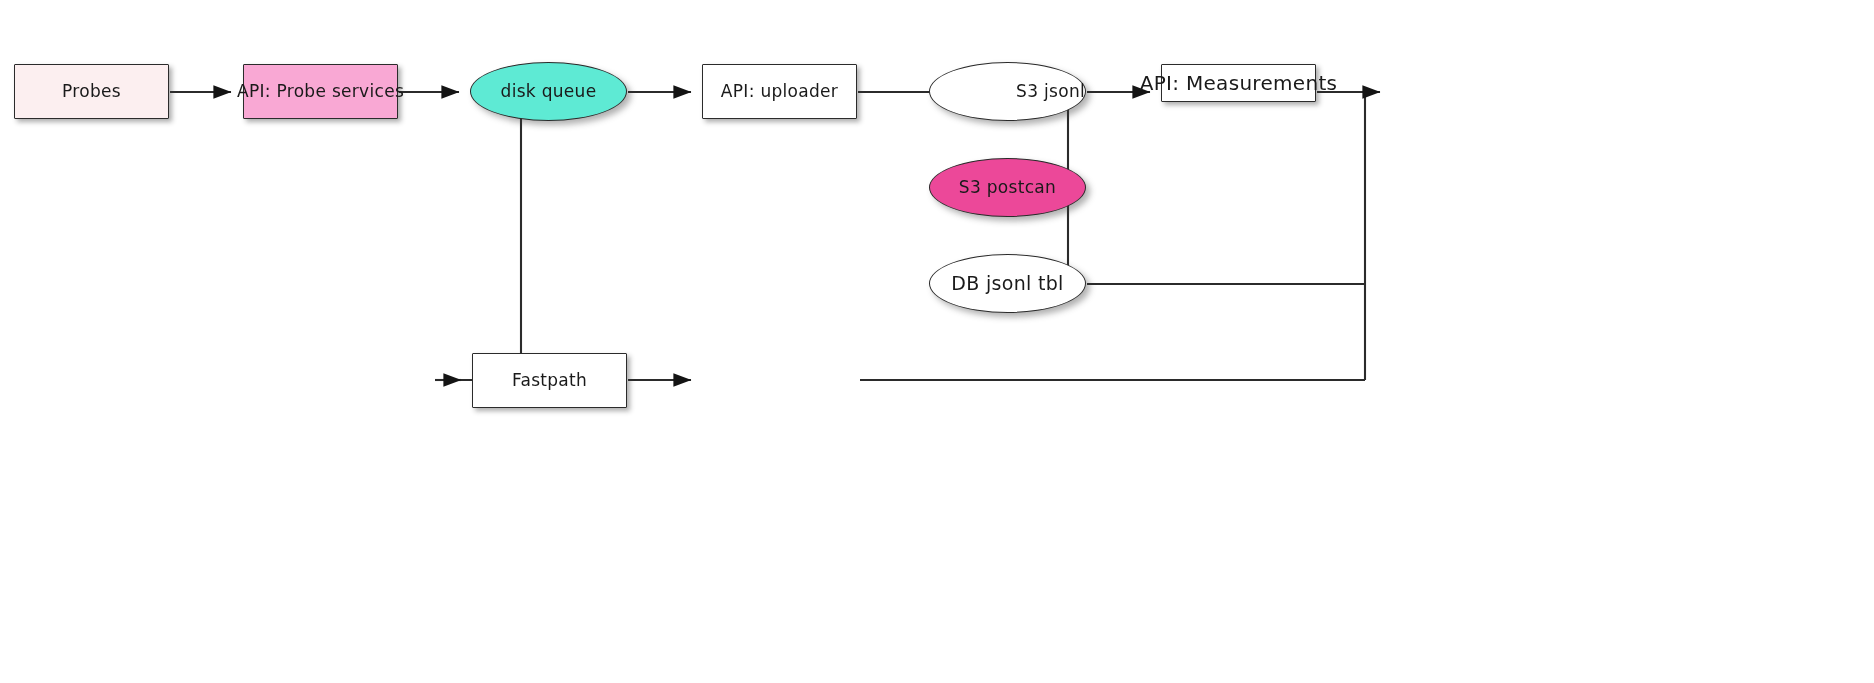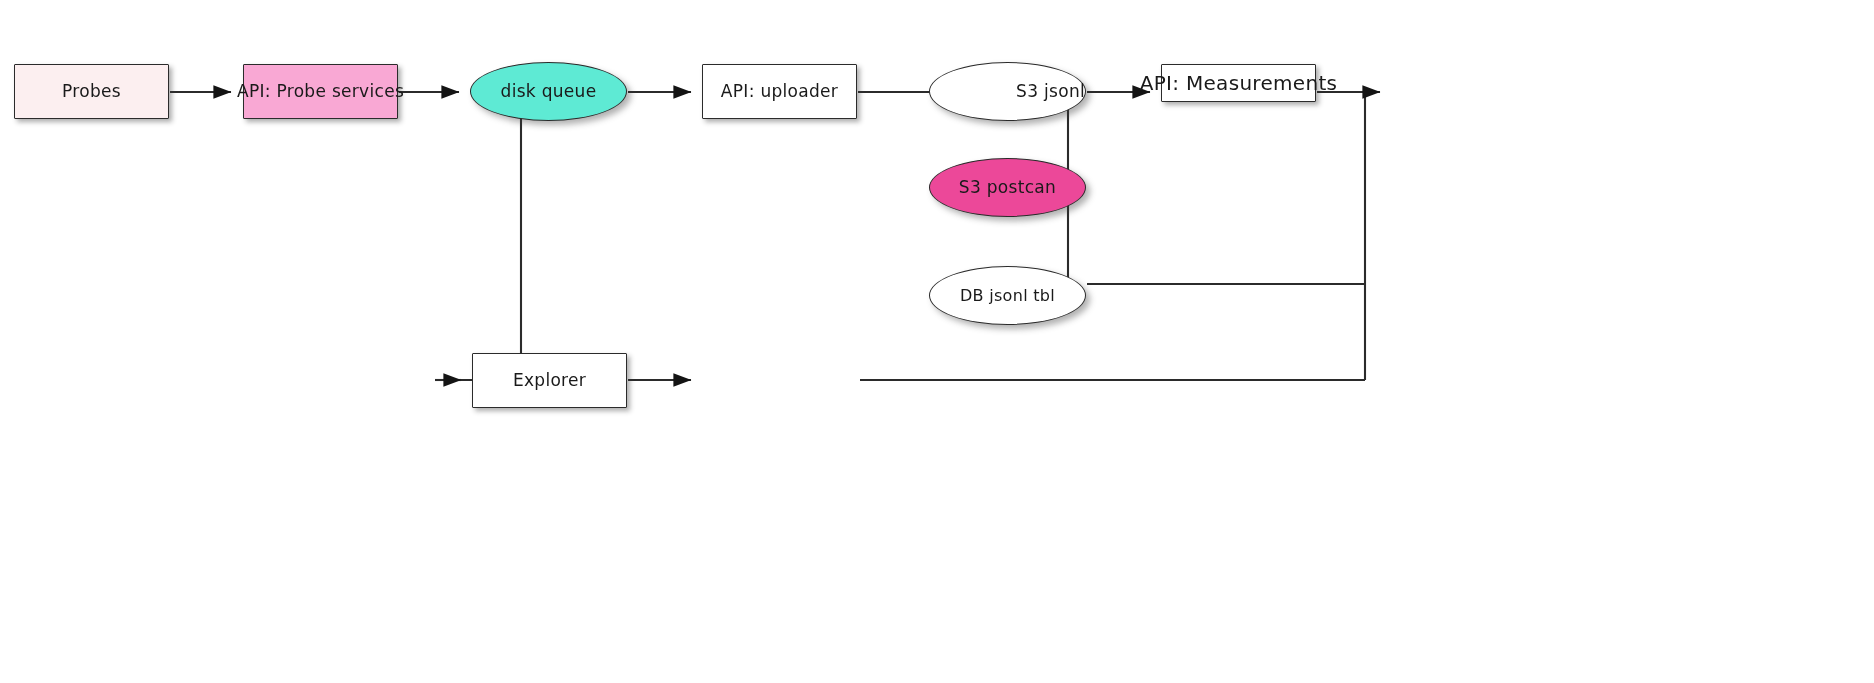--- a/index.html
+++ b/index.html
@@ -120,26 +120,26 @@
   </div>
 
   <div class="node ellipse" style="left: 929px; top: 62px; width: 157px; height: 59px; background: rgb(255, 255, 255); border-color: rgb(43, 43, 43); font-size: 17px; justify-content: flex-end;">
     <span class="node-label">S3 jsonl</span>
   </div>
 
   <div class="node ellipse" style="left: 929px; top: 158px; width: 157px; height: 59px; background: #ec4899; border-color: rgb(43, 43, 43); font-size: 17px;">
     <span class="node-label">S3 postcan</span>
   </div>
 
-  <div class="node ellipse" style="left: 929px; top: 266px; width: 157px; height: 59px; background: rgb(255, 255, 255); border-color: rgb(43, 43, 43); font-size: 16px;">
+  <div class="node ellipse" style="left: 929px; top: 254px; width: 157px; height: 59px; background: rgb(255, 255, 255); border-color: rgb(43, 43, 43); font-size: 19px;">
     <span class="node-label">DB jsonl tbl</span>
   </div>
 
   <div class="node box" style="left: 472px; top: 353px; width: 155px; height: 55px; background: rgb(255, 255, 255); border-color: rgb(43, 43, 43); font-size: 17px;">
-    <span class="node-label">Explorer</span>
+    <span class="node-label">Fastpath</span>
   </div>
 
 
   <div class="node box" style="left: 1161px; top: 64px; width: 155px; height: 38px; background: rgb(255, 255, 255); border-color: rgb(43, 43, 43); font-size: 20px;">
     <span class="node-label">API: Measurements</span>
   </div>
 
 
 </div>
 

